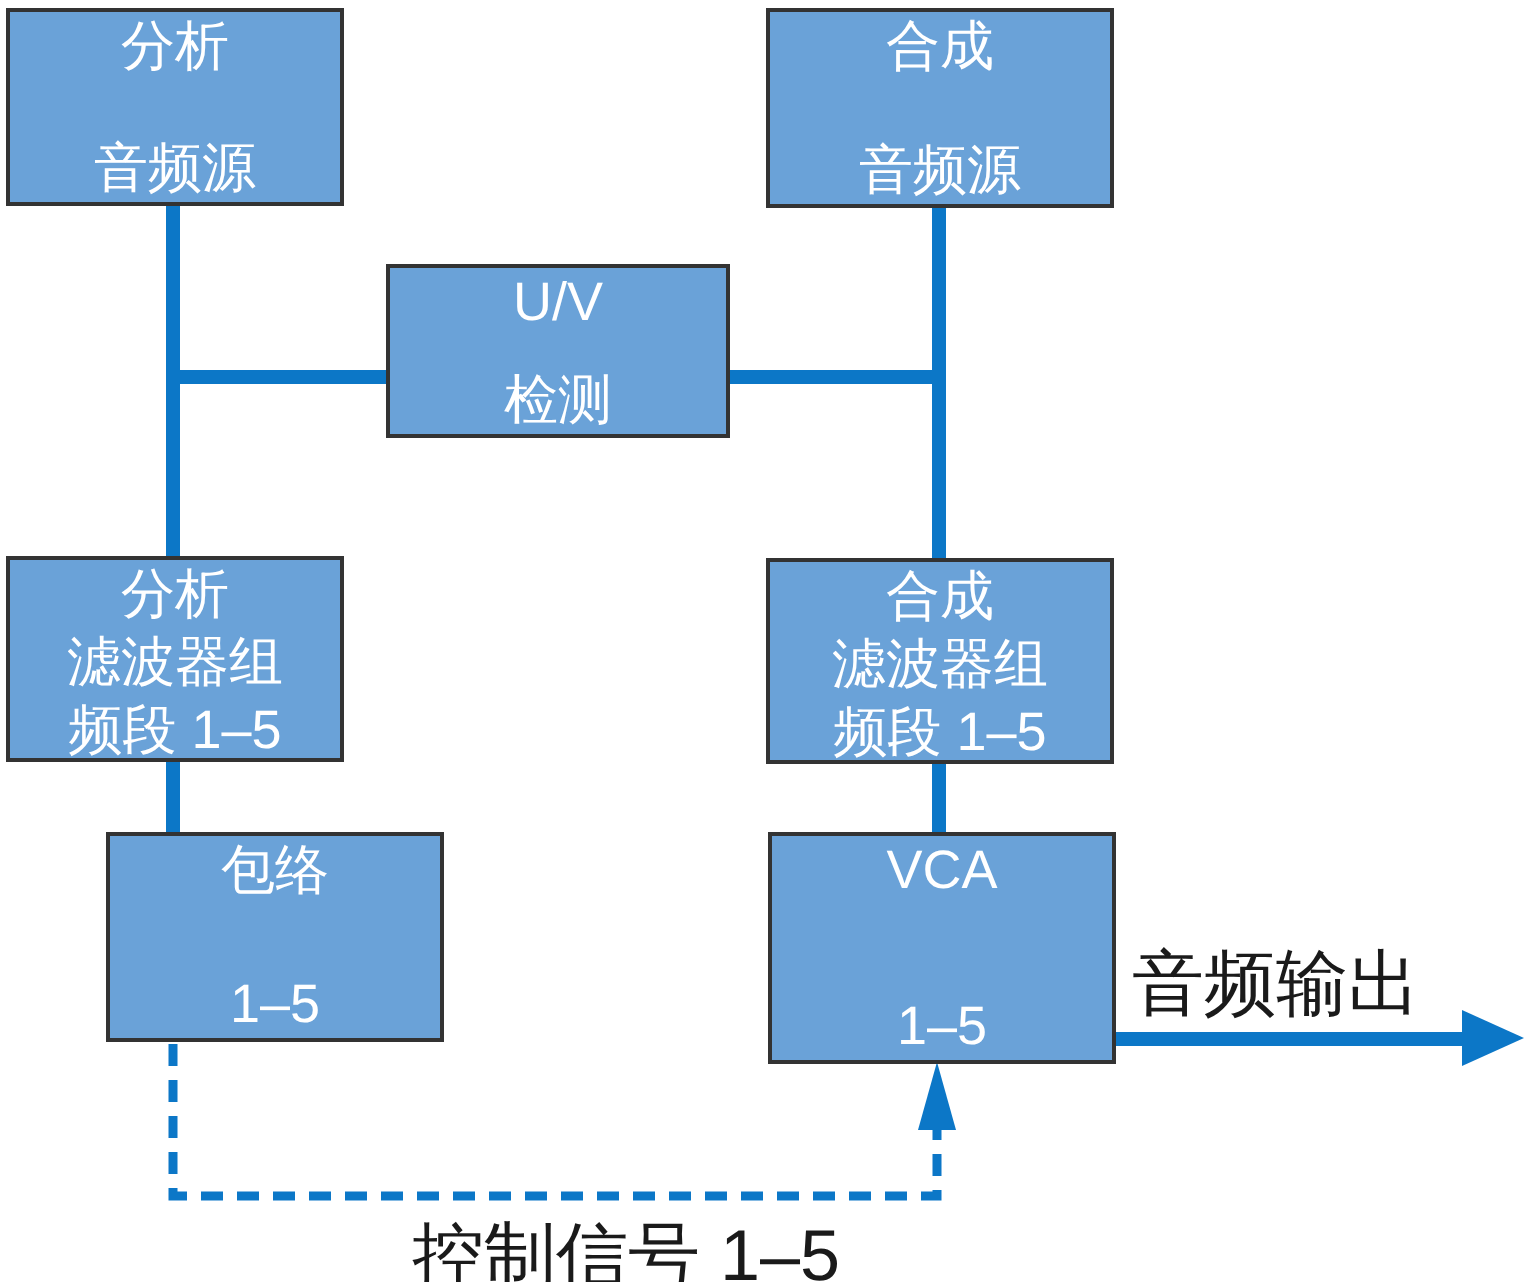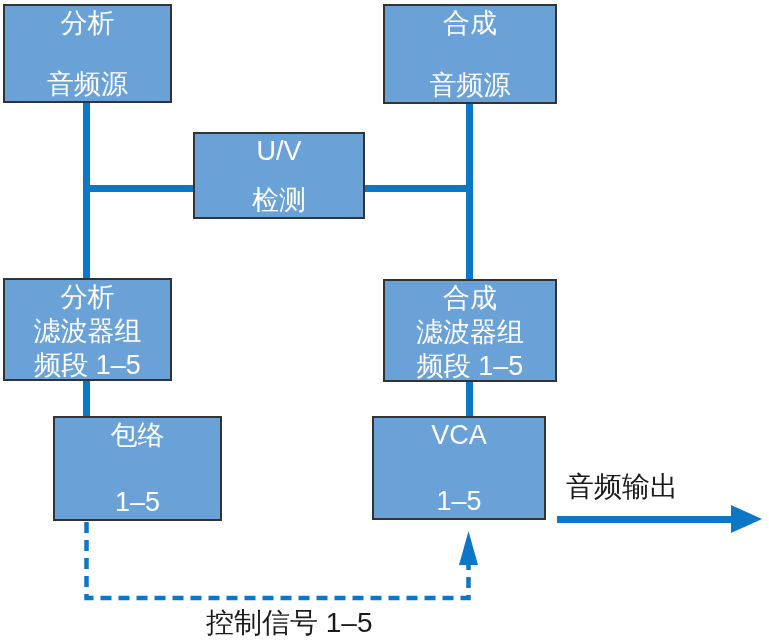--- a/index.html
+++ b/index.html
@@ -45,21 +45,21 @@
     z-index: 2;
   }
   .node span { display: block; white-space: nowrap; }
 
   #box-analysis-source    { left: 3px;   top: 4px;   width: 169px; height: 99px;  }
   #box-synthesis-source   { left: 383px; top: 4px;   width: 174px; height: 100px; }
   #box-uv-detection       { left: 193px; top: 132px; width: 172px; height: 87px; }
   #box-analysis-filterbank{ left: 3px;   top: 278px; width: 169px; height: 103px; }
   #box-synthesis-filterbank{ left: 383px; top: 279px; width: 174px; height: 103px; }
   #box-envelope-follower  { left: 17px;   top: 416px; width: 169px; height: 105px; margin-left: 36px; }
-  #box-vca                { left: 372px; top: 416px; width: 174px; height: 104px; }
+  #box-vca                { left: 384px; top: 416px; width: 174px; height: 116px; }
 
   #line-left-top     { left: 83px;  top: 100px; width: 7px;   height: 180px; }
   #line-left-bottom  { left: 83px;  top: 379px; width: 7px;   height: 39px;  }
   #line-right-top    { left: 466px; top: 100px; width: 7px;   height: 181px; }
   #line-right-bottom { left: 466px; top: 380px; width: 7px;   height: 38px;  }
   #line-uv-horizontal{ left: 83px;  top: 185px; width: 390px; height: 7px;   }
   #line-audio-output { left: 557px; top: 516px; width: 176px; height: 7px;   }
 
   #audio-output-arrowhead {
     position: absolute;
@@ -82,21 +82,21 @@
     fill: none;
     stroke: var(--connector);
     stroke-width: 4.5;
     stroke-dasharray: 11 7;
   }
   #control-path-svg .head { fill: var(--connector); }
 
   .flow-label {
     position: absolute;
     color: var(--label-text);
-    font-size: 28px;
+    font-size: 36px;
     white-space: nowrap;
     z-index: 2;
   }
   #label-audio-output  { left: 566px; top: 468px; }
   #label-control-signal{ left: 190px; top: 604px; margin-left: 16px; }
 </style>
 </head>
 <body>
 
 <div class="stage">

